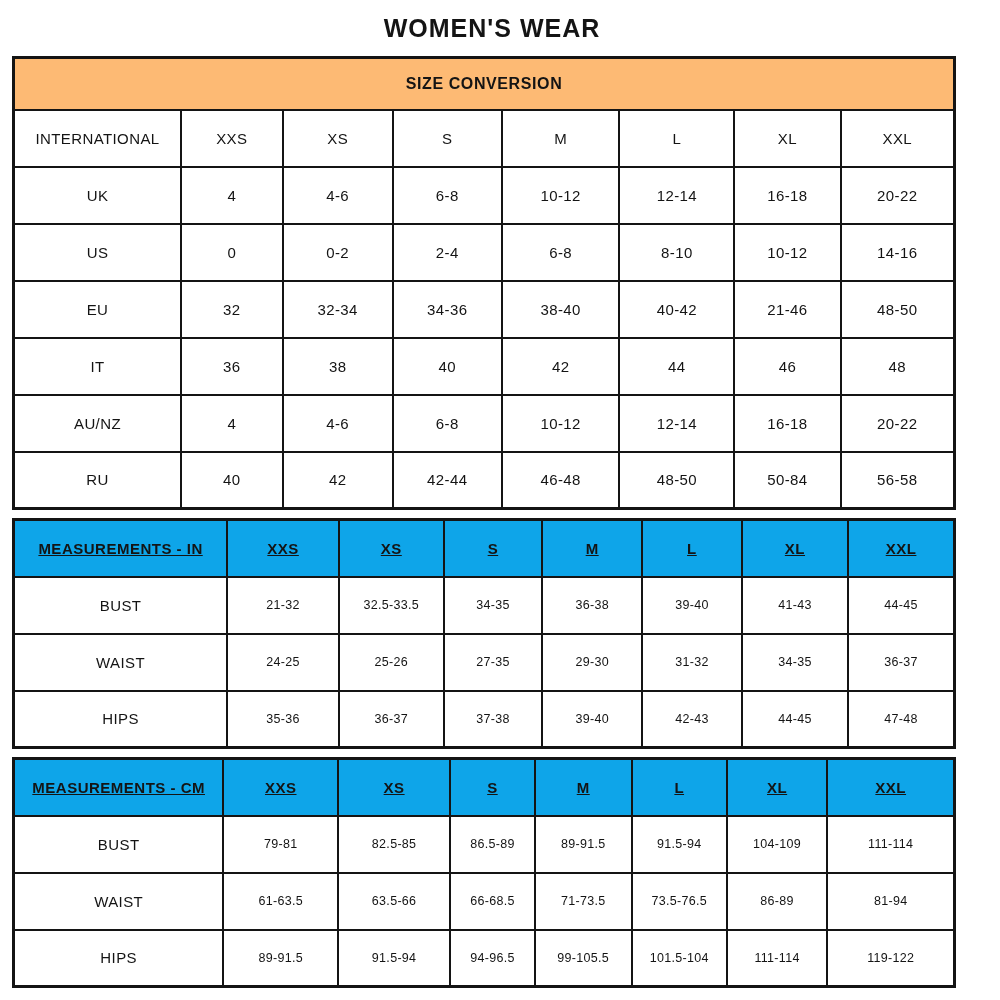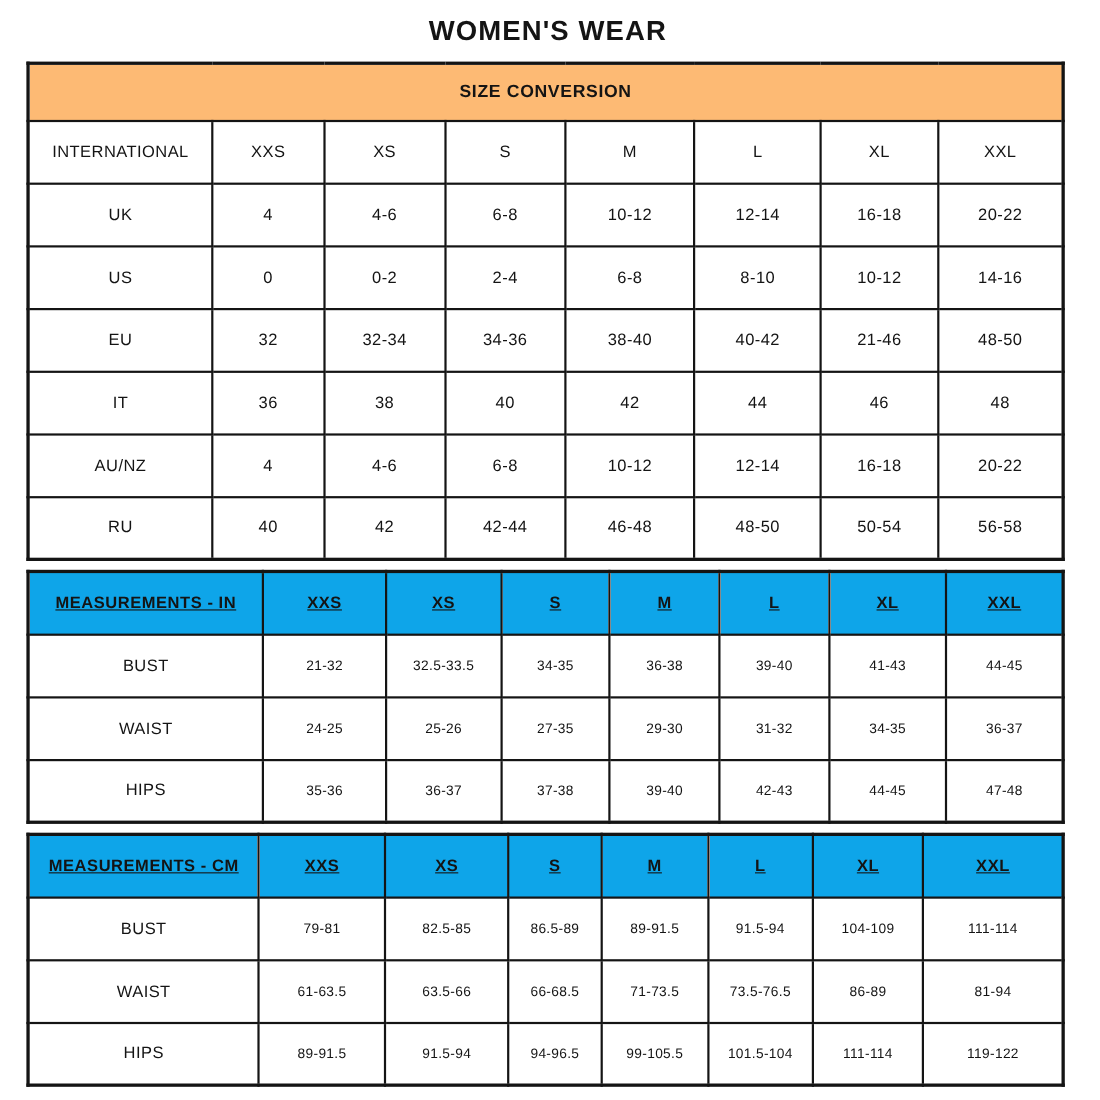--- a/index.html
+++ b/index.html
@@ -2,21 +2,21 @@
 <html><head>
 <meta charset="utf-8">
 <style>
   * { margin: 0; padding: 0; box-sizing: border-box; }
   html, body { width: 1000px; background: #ffffff; }
   body {
     font-family: "Liberation Sans", sans-serif;
     color: #141414;
     -webkit-font-smoothing: antialiased;
   }
-  .page { width: 1000px; height: 1000px; padding: 14px 28px 0 24px; }
+  .page { width: 1000px; height: 1000px; padding: 14px 28px 0 12px; }
   .page-title {
     text-align: center;
     font-size: 25px;
     font-weight: 700;
     letter-spacing: 1px;
     margin-bottom: 13px;
   }
   table {
     width: 944px;
     border-collapse: collapse;
@@ -135,21 +135,21 @@
       <td>16-18</td>
       <td>20-22</td>
     </tr>
     <tr>
       <td>RU</td>
       <td>40</td>
       <td>42</td>
       <td>42-44</td>
       <td>46-48</td>
       <td>48-50</td>
-      <td>50-54</td>
+      <td>50-84</td>
       <td>56-58</td>
     </tr>
   </tbody>
     </table>
 
   <table class="t2">
     <colgroup>
       <col style="width:22.7%">
         <col style="width:11.9%">
         <col style="width:11.1%">

